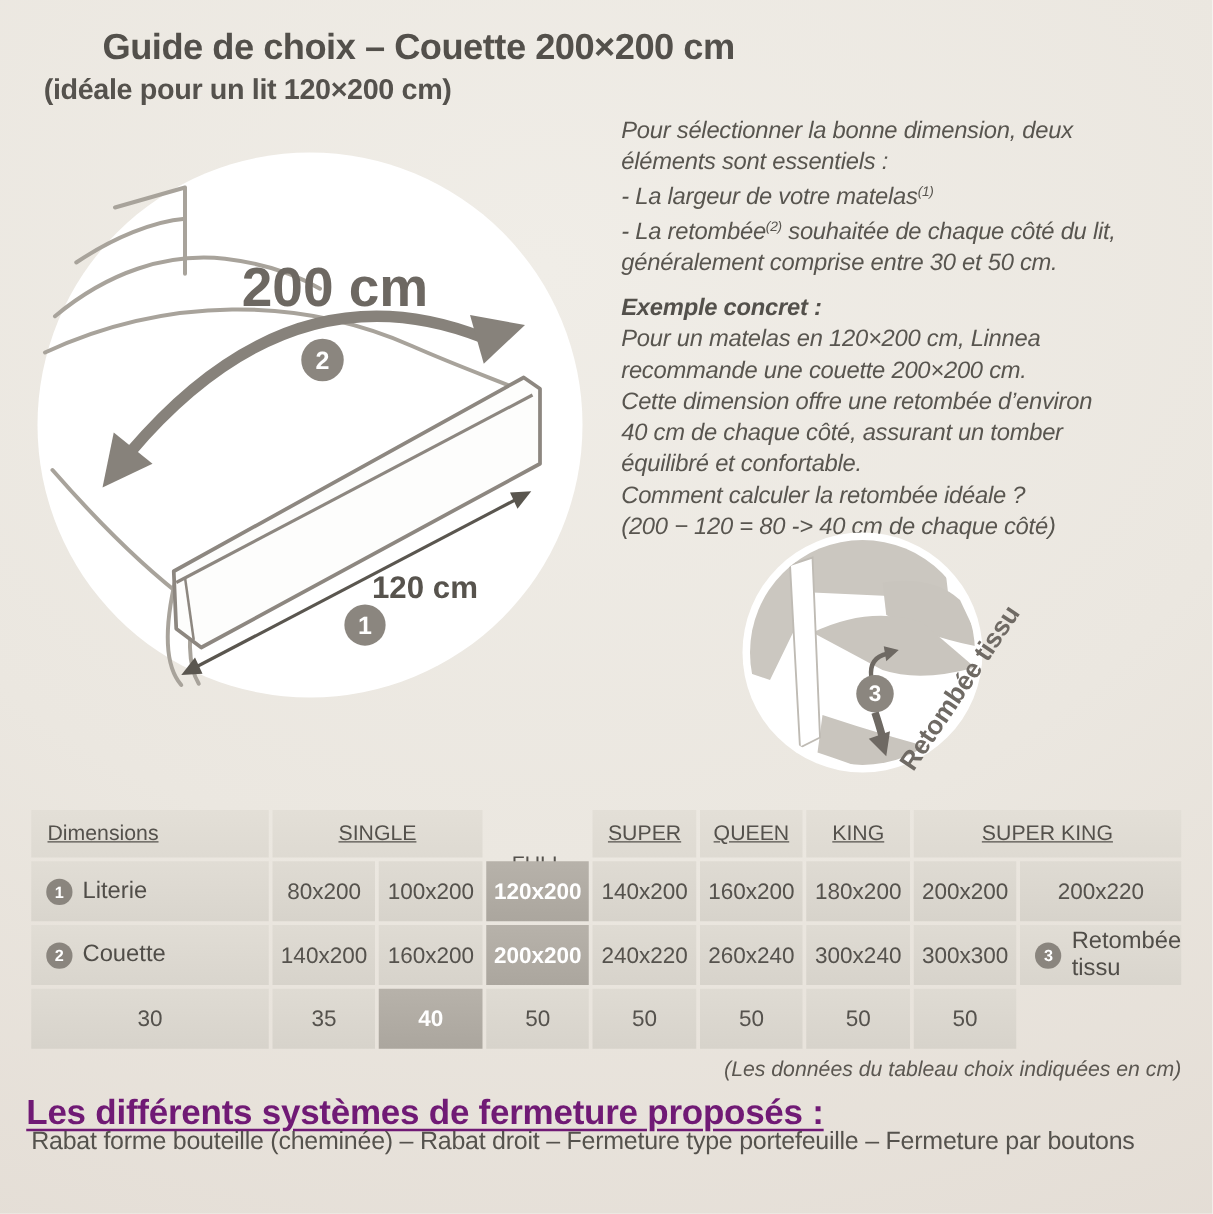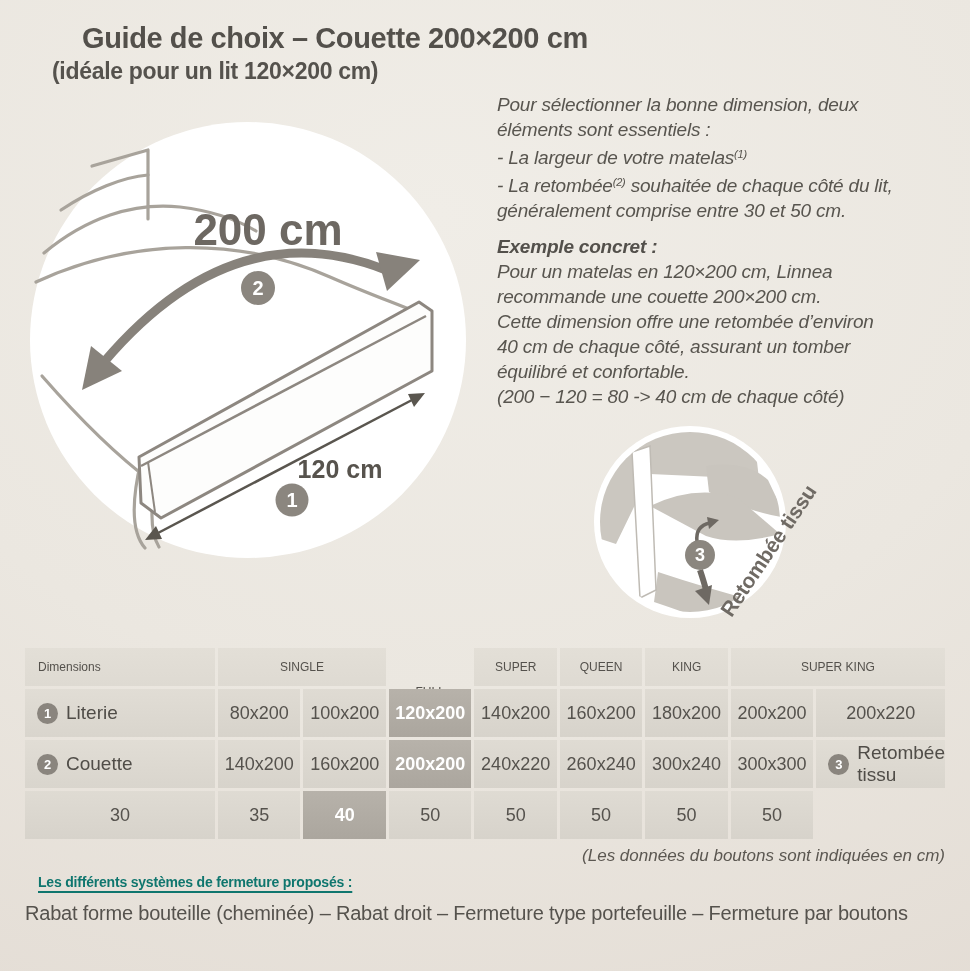--- a/index.html
+++ b/index.html
@@ -6,21 +6,21 @@
   html,body { width:970px; height:971px; }
   body {
     font-family:"Liberation Sans", sans-serif;
     color:#57544e;
     background:radial-gradient(120% 95% at 45% 22%, #f0ede7 0%, #ebe7e0 52%, #e3dcd4 100%);
     position:relative; overflow:hidden;
   }
   .abs { position:absolute; }
 
   .title   { left:38px; top:22px; font-size:29px; font-weight:bold; color:#53504b; letter-spacing:-0.4px;margin-left:44px; }
-  .subtitle{ left:52px; top:58px; font-size:23px; font-weight:bold; color:#55524d; letter-spacing:-0.3px; }
+  .subtitle{ left:35px; top:58px; font-size:23px; font-weight:bold; color:#55524d; letter-spacing:-0.3px; }
 
   .right-col { left:497px; top:92px; width:466px; font-size:19px; line-height:25px; color:#58554f; letter-spacing:-0.2px;font-style:italic; }
   .right-col .line { white-space:nowrap; }
   .right-col sup { font-size:11px; vertical-align:6px; }
   .ex-heading { font-weight:bold; margin-top:11px; color:#53504b; }
 
   .big-circle   { left:28px;  top:120px; }
   .small-circle { left:592px; top:424px; }
 
   .retombee-label {
@@ -30,42 +30,42 @@
   }
 
   .size-table {
     left:25px; top:648px; width:920px;
     display:grid;
     grid-template-columns:190px repeat(8, 1fr);
     grid-template-rows:38px 48px 48px 48px;
     gap:3px;
   }
   .cell { display:flex; align-items:center; justify-content:center; font-size:18px; color:#55524d; }
-  .hcell { background:linear-gradient(180deg,#e3dfd7,#dedad2); font-size:12px; color:#54514c; }
+  .hcell { background:linear-gradient(180deg,#e3dfd7,#dedad2); font-size:17px; color:#54514c;text-decoration:underline; }
   .hcell.hl { background:linear-gradient(180deg,#bcb7af,#b5b0a8); }
   .h-dim { justify-content:flex-start; padding-left:13px; }
   .h-single    { grid-column:2 / span 2; }
   .h-full      { grid-column:4;margin-top:44px; }
   .h-superking { grid-column:8 / span 2; }
   .vcell { background:linear-gradient(180deg,#dfdbd3,#d7d3cb); }
   .vcell.hl { background:linear-gradient(180deg,#b7b2aa,#aba69e); color:#ffffff; font-weight:bold; }
   .lcell {
     background:linear-gradient(180deg,#e1ddd5,#d9d5cd);
     justify-content:flex-start; padding-left:12px; gap:8px;
     font-size:19px; color:#504d48;
   }
   .badge {
     width:21px; height:21px; border-radius:50%;
     background:#8a857e; color:#fff; font-size:13px; font-weight:bold;
     display:inline-flex; align-items:center; justify-content:center; flex:none;
   }
 
   .table-note { left:25px; top:846px; width:920px; text-align:right; font-style:italic; font-size:17px; color:#5b5751; }
   .footer-heading {
-    left:38px; top:874px; font-size:14px; font-weight:600; color:#0f766e; letter-spacing:-0.2px;
+    left:21px; top:874px; font-size:28px; font-weight:600; color:#701a75; letter-spacing:-0.2px;
     text-decoration:underline; text-underline-offset:4px; text-decoration-thickness:1.5px;
   }
   .footer-line { left:25px; top:902px; font-size:20px; color:#55524d; letter-spacing:-0.2px; white-space:nowrap; }
 
   svg text { font-family:"Liberation Sans", sans-serif; }
 </style>
 </head>
 <body>
 
 <div class="abs title">Guide de choix – Couette 200×200 cm</div>
@@ -119,20 +119,21 @@
   <div class="line"><span>- La largeur de votre matelas</span><sup>(1)</sup></div>
   <div class="line"><span>- La retombée</span><sup>(2)</sup><span> souhaitée de chaque côté du lit,</span></div>
   <div class="line">généralement comprise entre 30 et 50 cm.</div>
 
   <div class="ex-heading">Exemple concret :</div>
   <div class="line">Pour un matelas en 120×200 cm, Linnea</div>
   <div class="line">recommande une couette 200×200 cm.</div>
   <div class="line">Cette dimension offre une retombée d’environ</div>
   <div class="line">40 cm de chaque côté, assurant un tomber</div>
   <div class="line">équilibré et confortable.</div>
+  <div class="line">Comment calculer la retombée idéale ?</div>
   <div class="line">(200 − 120 = 80  -&gt; 40 cm de chaque côté)</div>
 </div>
 
 <svg class="abs small-circle" width="196" height="196" viewBox="0 0 196 196">
   <defs>
     <clipPath id="sc-clip">
         <circle cx="98" cy="98" r="90"></circle>
       </clipPath>
   </defs>
   <circle cx="98" cy="98" r="96" fill="#ffffff"></circle>
@@ -198,15 +199,15 @@
   <div class="cell vcell">30</div>
   <div class="cell vcell">35</div>
   <div class="cell vcell hl">40</div>
   <div class="cell vcell">50</div>
   <div class="cell vcell">50</div>
   <div class="cell vcell">50</div>
   <div class="cell vcell">50</div>
   <div class="cell vcell">50</div>
 </div>
 
-<div class="abs table-note">(Les données du boutons sont indiquées en cm)</div>
+<div class="abs table-note">(Les données du tableau choix indiquées en cm)</div>
 <div class="abs footer-heading">Les différents systèmes de fermeture proposés :</div>
 <div class="abs footer-line">Rabat forme bouteille (cheminée) – Rabat droit – Fermeture type portefeuille – Fermeture par boutons</div>
 
 </body></html>

